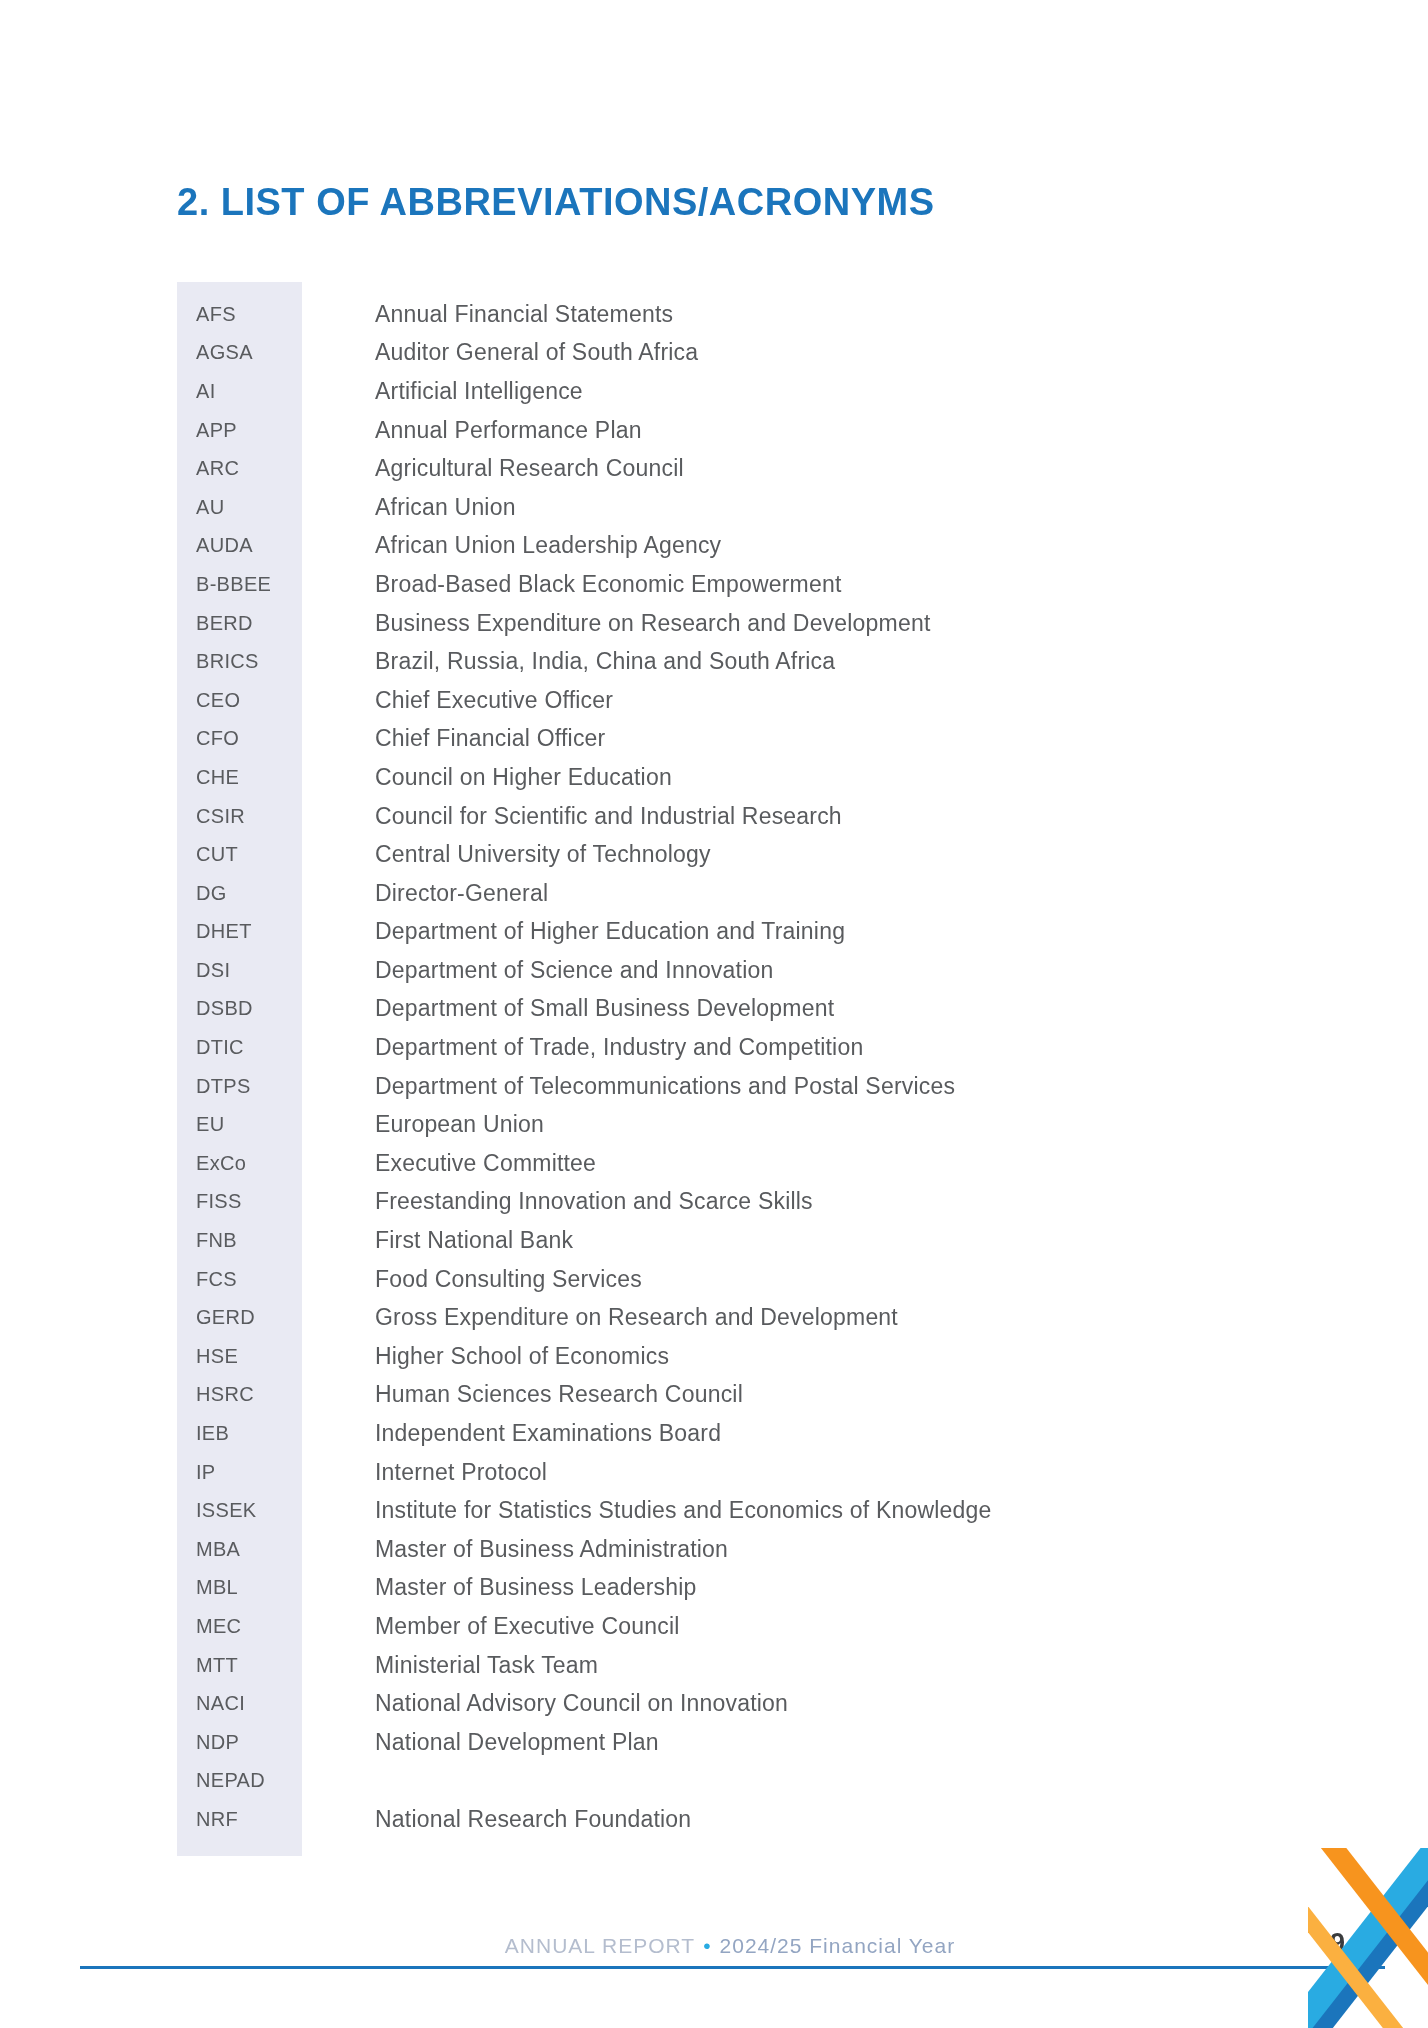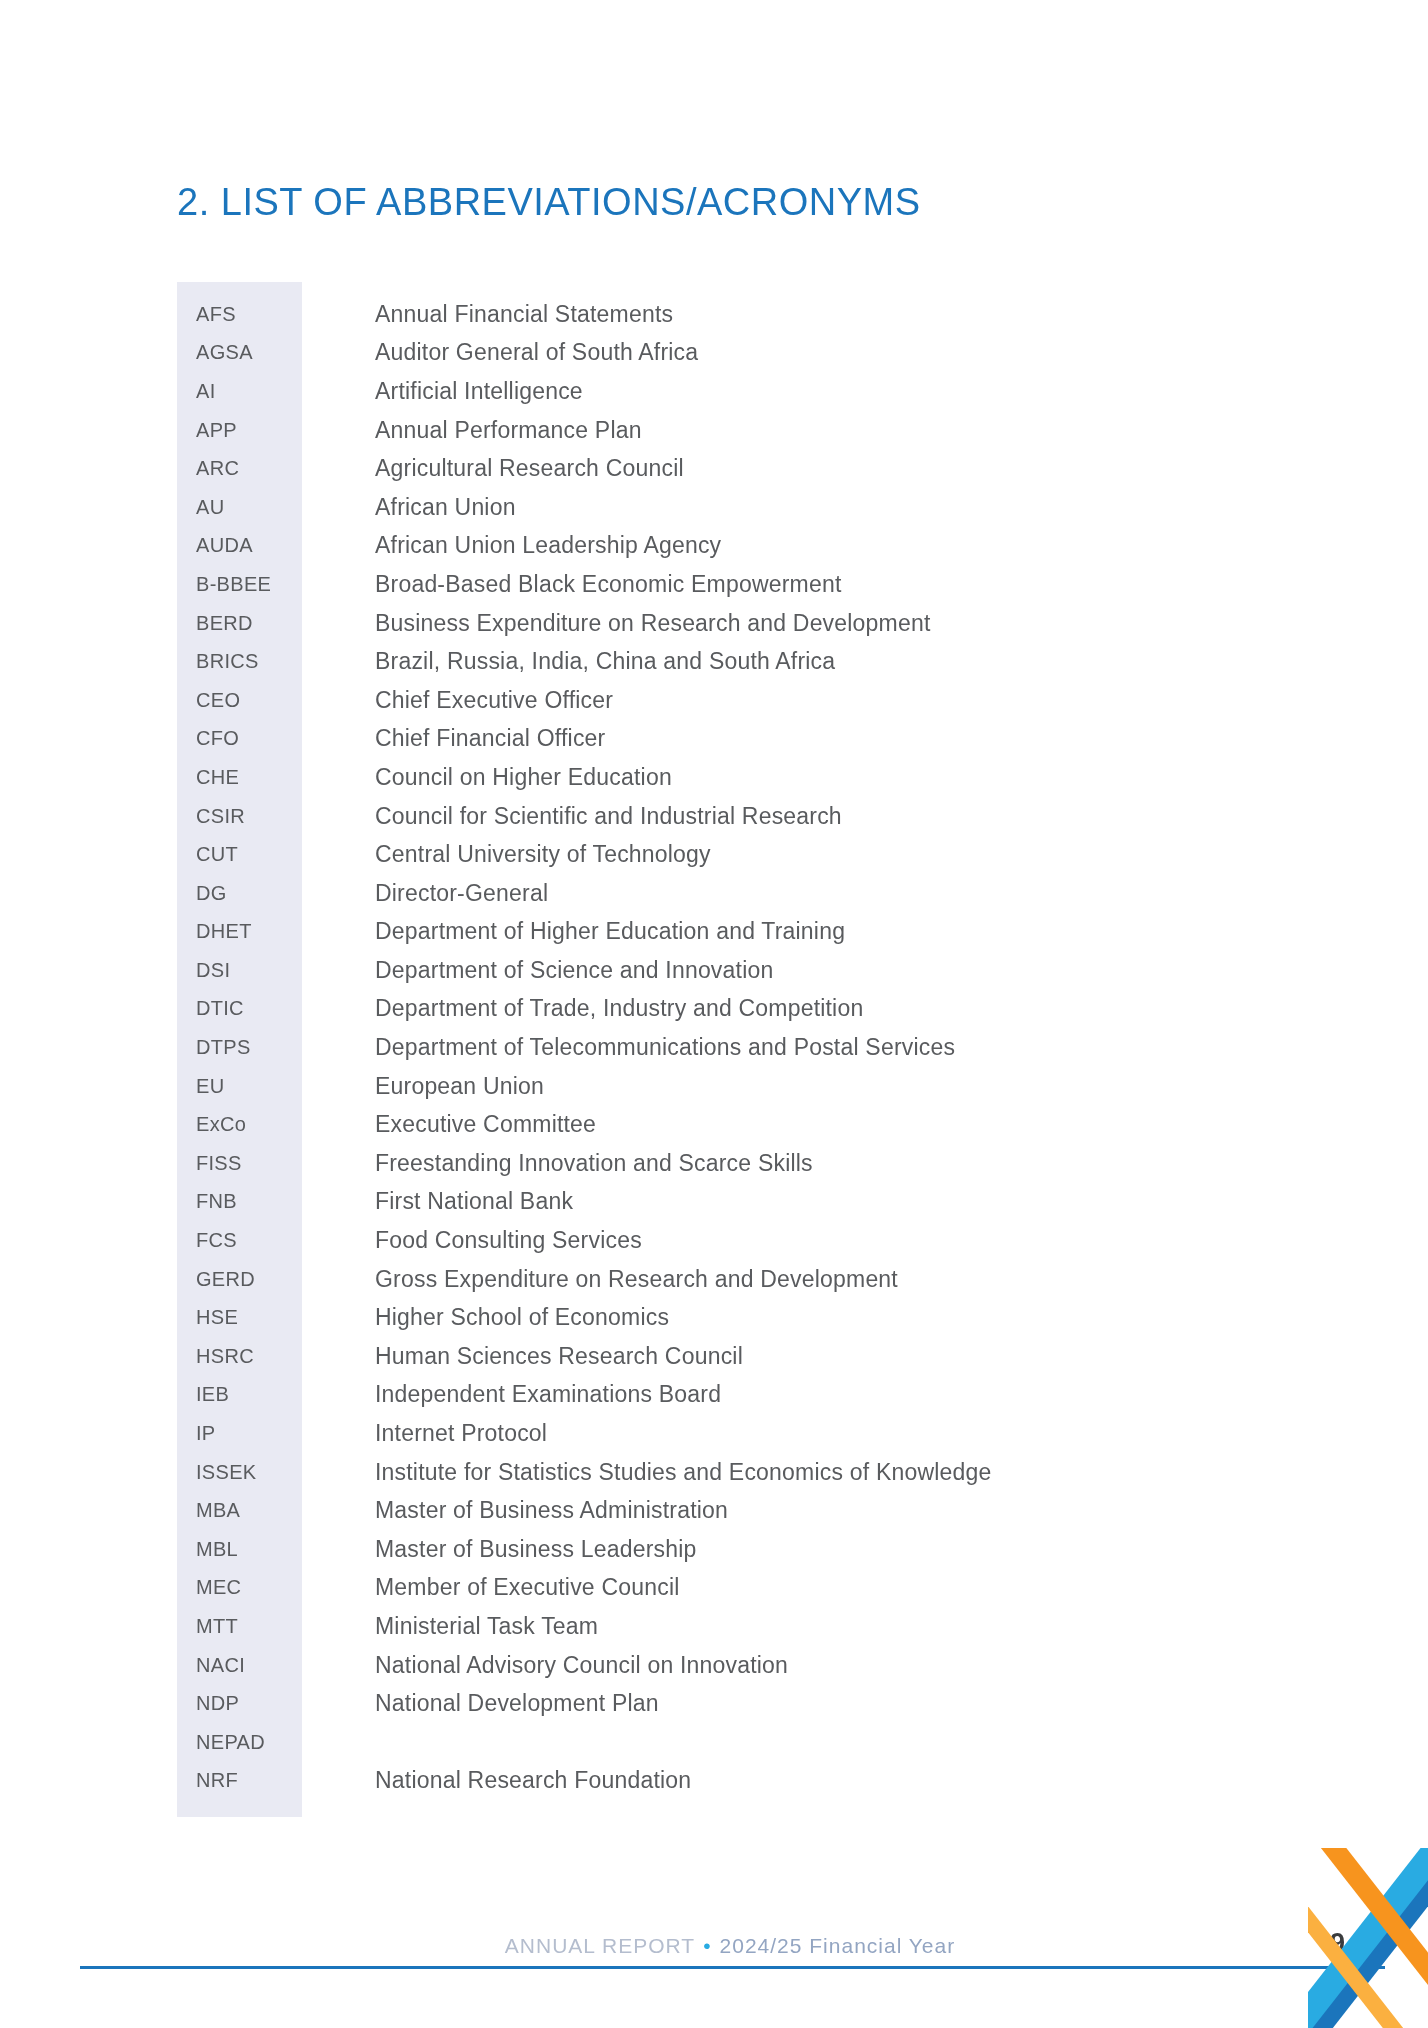--- a/index.html
+++ b/index.html
@@ -21,21 +21,21 @@
     height:2028px;
     background:#ffffff;
     overflow:hidden;
     font-family:"Liberation Sans","DejaVu Sans",sans-serif;
   }
   .page-title{
     position:absolute;
     left:177px;
     top:181px;
     font-size:38px;
-    font-weight:400;
+    font-weight:700;
     letter-spacing:0.5px;
     color:var(--accent-blue);
   }
   .abbr-list{
     position:absolute;
     left:177px;
     top:282px;
     width:1050px;
     padding:13px 0 17px 0;
   }
@@ -185,20 +185,24 @@
         </div>
         <div class="abbr-row">
           <span class="abbr-code">DHET</span>
           <span class="abbr-meaning">Department of Higher Education and Training</span>
         </div>
         <div class="abbr-row">
           <span class="abbr-code">DSI</span>
           <span class="abbr-meaning">Department of Science and Innovation</span>
         </div>
         <div class="abbr-row">
+          <span class="abbr-code">DSBD</span>
+          <span class="abbr-meaning">Department of Small Business Development</span>
+        </div>
+        <div class="abbr-row">
           <span class="abbr-code">DTIC</span>
           <span class="abbr-meaning">Department of Trade, Industry and Competition</span>
         </div>
         <div class="abbr-row">
           <span class="abbr-code">DTPS</span>
           <span class="abbr-meaning">Department of Telecommunications and Postal Services</span>
         </div>
         <div class="abbr-row">
           <span class="abbr-code">EU</span>
           <span class="abbr-meaning">European Union</span>

